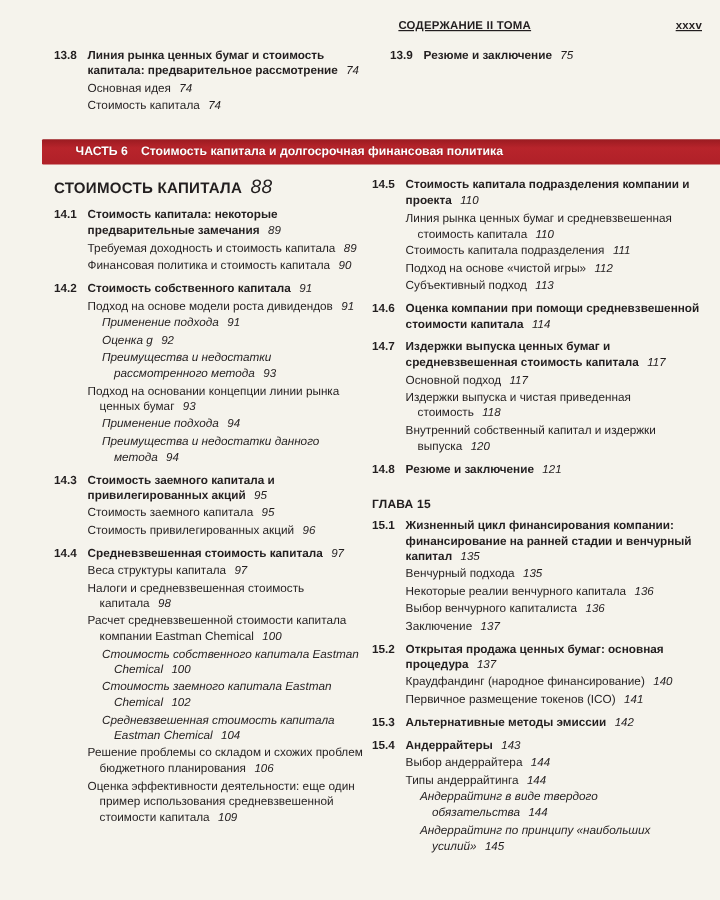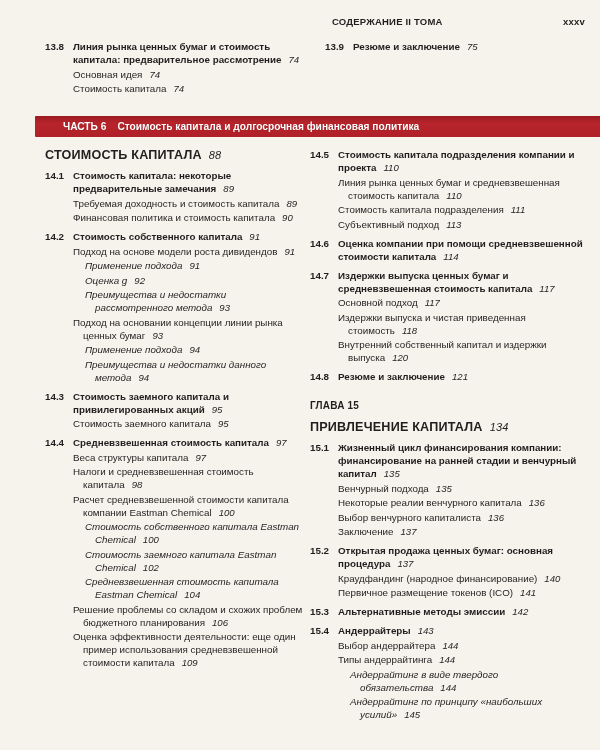--- a/index.html
+++ b/index.html
@@ -8,21 +8,21 @@
     background:#f5f3ec;
     font-family:"Liberation Sans", sans-serif;
     color:#221e1f;
     position:relative;
     overflow:hidden;
   }
   
   .pagehead{
     position:absolute;top:16px;left:332px;width:253px;
     display:flex;justify-content:space-between;align-items:center;
-    font-weight:bold;font-size:9.5px;letter-spacing:.2px;
+    font-weight:bold;font-size:9.5px;letter-spacing:.2px;text-decoration:underline;
   }
   
   .topblock{
     position:absolute;top:34px;left:45px;width:543px;
     display:flex;
   }
   .topblock .tcol-l{width:262px;flex:0 0 262px;}
   .topblock .tcol-r{margin-left:18px;flex:1;}
   
   .banner{
@@ -59,21 +59,21 @@
   .sec .num{flex:0 0 28px;}
   .sec .bd{flex:1;}
   .sub{margin-top:1.5px;margin-left:28px;padding-left:10px;text-indent:-10px;}
   .subsub{
     margin-top:1.5px;margin-left:40px;padding-left:10px;text-indent:-10px;
     font-style:italic;
   }
   .pg{
     font-style:italic;font-weight:normal;margin-left:7px;font-size:9.6px;
   }
-  .chapter-title .pg{font-size:11px;}
+  .chapter-title .pg{font-size:16px;}
 </style>
 </head>
 <body>
 
 <div class="pagehead">
   <span>СОДЕРЖАНИЕ II ТОМА</span>
   <span>xxxv</span>
 </div>
 
 <div class="topblock">
@@ -116,58 +116,59 @@
       <div class="entry subsub"><span class="tx">Оценка g</span><span class="pg">92</span></div>
       <div class="entry subsub"><span class="tx">Преимущества и недостатки рассмотренного метода</span><span class="pg">93</span></div>
       <div class="entry sub"><span class="tx">Подход на основании концепции линии рынка ценных бумаг</span><span class="pg">93</span></div>
       <div class="entry subsub"><span class="tx">Применение подхода</span><span class="pg">94</span></div>
       <div class="entry subsub"><span class="tx">Преимущества и недостатки данного метода</span><span class="pg">94</span></div>
       <div class="entry sec">
         <span class="num">14.3</span>
         <span class="bd"><span class="tx">Стоимость заемного капитала и привилегированных акций</span><span class="pg">95</span></span>
       </div>
       <div class="entry sub"><span class="tx">Стоимость заемного капитала</span><span class="pg">95</span></div>
+      <div class="entry sub"><span class="tx">Стоимость привилегированных акций</span><span class="pg">96</span></div>
       <div class="entry sec">
         <span class="num">14.4</span>
         <span class="bd"><span class="tx">Средневзвешенная стоимость капитала</span><span class="pg">97</span></span>
       </div>
       <div class="entry sub"><span class="tx">Веса структуры капитала</span><span class="pg">97</span></div>
       <div class="entry sub"><span class="tx">Налоги и средневзвешенная стоимость капитала</span><span class="pg">98</span></div>
       <div class="entry sub"><span class="tx">Расчет средневзвешенной стоимости капитала компании Eastman Chemical</span><span class="pg">100</span></div>
       <div class="entry subsub"><span class="tx">Стоимость собственного капитала Eastman Chemical</span><span class="pg">100</span></div>
       <div class="entry subsub"><span class="tx">Стоимость заемного капитала Eastman Chemical</span><span class="pg">102</span></div>
       <div class="entry subsub"><span class="tx">Средневзвешенная стоимость капитала Eastman Chemical</span><span class="pg">104</span></div>
       <div class="entry sub"><span class="tx">Решение проблемы со складом и схожих проблем бюджетного планирования</span><span class="pg">106</span></div>
       <div class="entry sub"><span class="tx">Оценка эффективности деятельности: еще один пример использования средневзвешенной стоимости капитала</span><span class="pg">109</span></div>
     </div>
   <div class="col col-right" id="main-right">
       <div class="entry sec">
         <span class="num">14.5</span>
         <span class="bd"><span class="tx">Стоимость капитала подразделения компании и проекта</span><span class="pg">110</span></span>
       </div>
       <div class="entry sub"><span class="tx">Линия рынка ценных бумаг и средневзвешенная стоимость капитала</span><span class="pg">110</span></div>
       <div class="entry sub"><span class="tx">Стоимость капитала подразделения</span><span class="pg">111</span></div>
+      <div class="entry sub"><span class="tx">Подход на основе «чистой игры»</span><span class="pg">112</span></div>
       <div class="entry sub"><span class="tx">Субъективный подход</span><span class="pg">113</span></div>
       <div class="entry sec">
         <span class="num">14.6</span>
         <span class="bd"><span class="tx">Оценка компании при помощи средневзвешенной стоимости капитала</span><span class="pg">114</span></span>
       </div>
       <div class="entry sec">
         <span class="num">14.7</span>
         <span class="bd"><span class="tx">Издержки выпуска ценных бумаг и средневзвешенная стоимость капитала</span><span class="pg">117</span></span>
       </div>
       <div class="entry sub"><span class="tx">Основной подход</span><span class="pg">117</span></div>
       <div class="entry sub"><span class="tx">Издержки выпуска и чистая приведенная стоимость</span><span class="pg">118</span></div>
       <div class="entry sub"><span class="tx">Внутренний собственный капитал и издержки выпуска</span><span class="pg">120</span></div>
       <div class="entry sec">
         <span class="num">14.8</span>
         <span class="bd"><span class="tx">Резюме и заключение</span><span class="pg">121</span></span>
       </div>
       <div class="chapter-label">ГЛАВА 15</div>
-      <div class="chapter-title"><span class="tt">ПРИВЛЕЧЕНИЕ КАПИТАЛА</span><span class="pg">134</span></div>
       <div class="entry sec">
         <span class="num">15.1</span>
         <span class="bd"><span class="tx">Жизненный цикл финансирования компании: финансирование на ранней стадии и венчурный капитал</span><span class="pg">135</span></span>
       </div>
       <div class="entry sub"><span class="tx">Венчурный подхода</span><span class="pg">135</span></div>
       <div class="entry sub"><span class="tx">Некоторые реалии венчурного капитала</span><span class="pg">136</span></div>
       <div class="entry sub"><span class="tx">Выбор венчурного капиталиста</span><span class="pg">136</span></div>
       <div class="entry sub"><span class="tx">Заключение</span><span class="pg">137</span></div>
       <div class="entry sec">
         <span class="num">15.2</span>

